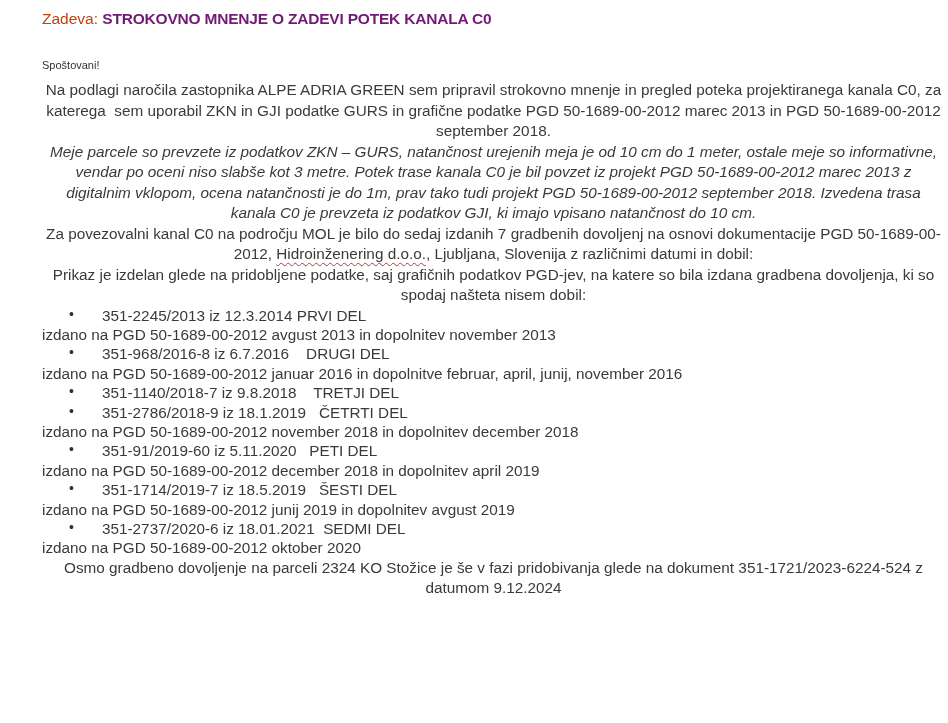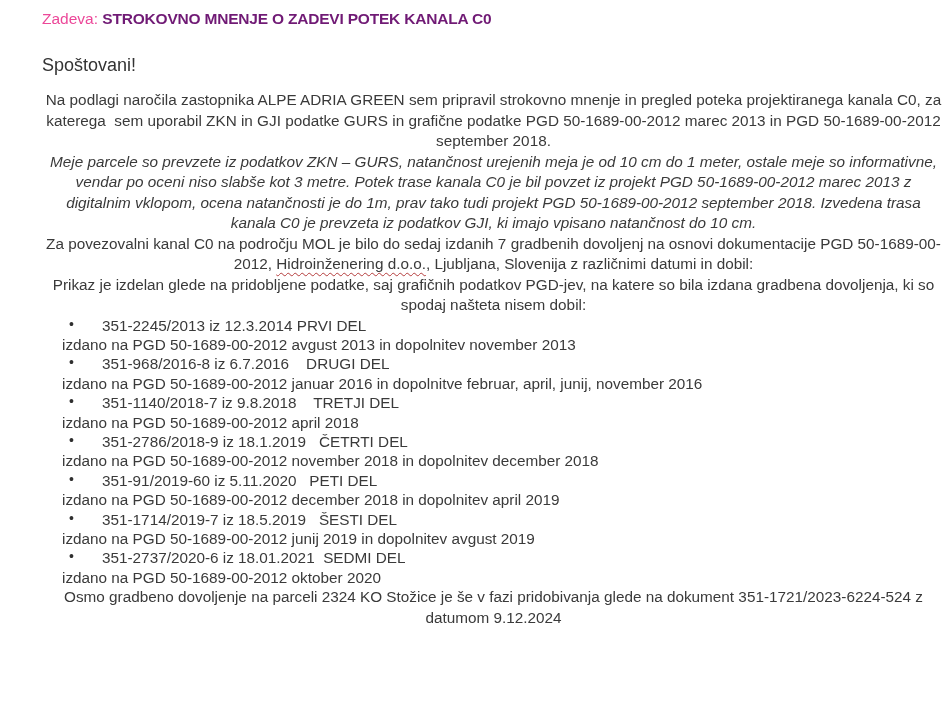--- a/index.html
+++ b/index.html
@@ -26,32 +26,32 @@
     width: 903px;
   }
   
   .subject {
     font-size: 15.5px;
     line-height: 21px;
     margin: 0 0 26px 0;
     white-space: nowrap;
   }
   .subject .label {
-    color: #ec4899;
+    color: #c2410c;
   }
   .subject .title {
     font-weight: bold;
     color: #701a75;
     letter-spacing: -0.2px;
   }
   
   .salutation {
-    font-size: 18px;
+    font-size: 11px;
     line-height: 21px;
-    margin: 0 0 14px 0;
+    margin: 0 0 4px 0;
     color: #333333;
   }
   
   p.para {
     margin: 0;
     font-size: 15.3px;
     line-height: 20.5px;
     text-align: center;
     color: #3a3a3a;
     white-space: pre-wrap;
@@ -83,21 +83,20 @@
   }
   .bullet-glyph {
     position: absolute;
     left: 27px;
     top: -1px;
     font-size: 14px;
     color: #2f2f2f;
   }
   .pdetail {
     white-space: pre-wrap;
-    margin-left: 20px;
   }
   
   .closing {
     margin-top: 17px;
   }
 </style>
 </head>
 <body>
 
 <div class="page">
@@ -122,21 +121,20 @@
         <div class="pdetail">izdano na PGD 50-1689-00-2012 avgust 2013 in dopolnitev november 2013</div>
       </div>
 
       <div class="pitem">
         <div class="ptitle-row"><span class="bullet-glyph">•</span><span>351-968/2016-8 iz 6.7.2016    DRUGI DEL</span></div>
         <div class="pdetail">izdano na PGD 50-1689-00-2012 januar 2016 in dopolnitve februar, april, junij, november 2016</div>
       </div>
 
       <div class="pitem">
         <div class="ptitle-row"><span class="bullet-glyph">•</span><span>351-1140/2018-7 iz 9.8.2018    TRETJI DEL</span></div>
-        <div class="pdetail">izdano na PGD 50-1689-00-2012 april 2018</div>
       </div>
 
       <div class="pitem">
         <div class="ptitle-row"><span class="bullet-glyph">•</span><span>351-2786/2018-9 iz 18.1.2019   ČETRTI DEL</span></div>
         <div class="pdetail">izdano na PGD 50-1689-00-2012 november 2018 in dopolnitev december 2018</div>
       </div>
 
       <div class="pitem">
         <div class="ptitle-row"><span class="bullet-glyph">•</span><span>351-91/2019-60 iz 5.11.2020   PETI DEL</span></div>
         <div class="pdetail">izdano na PGD 50-1689-00-2012 december 2018 in dopolnitev april 2019</div>

